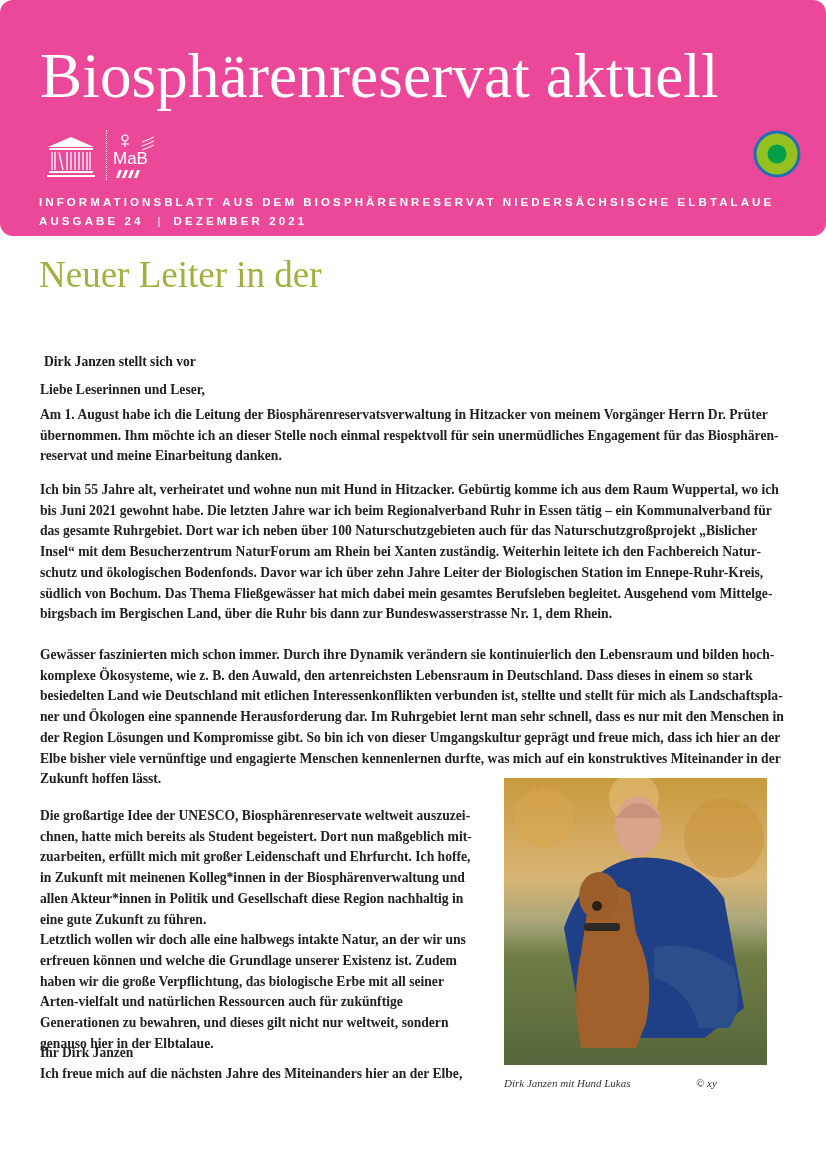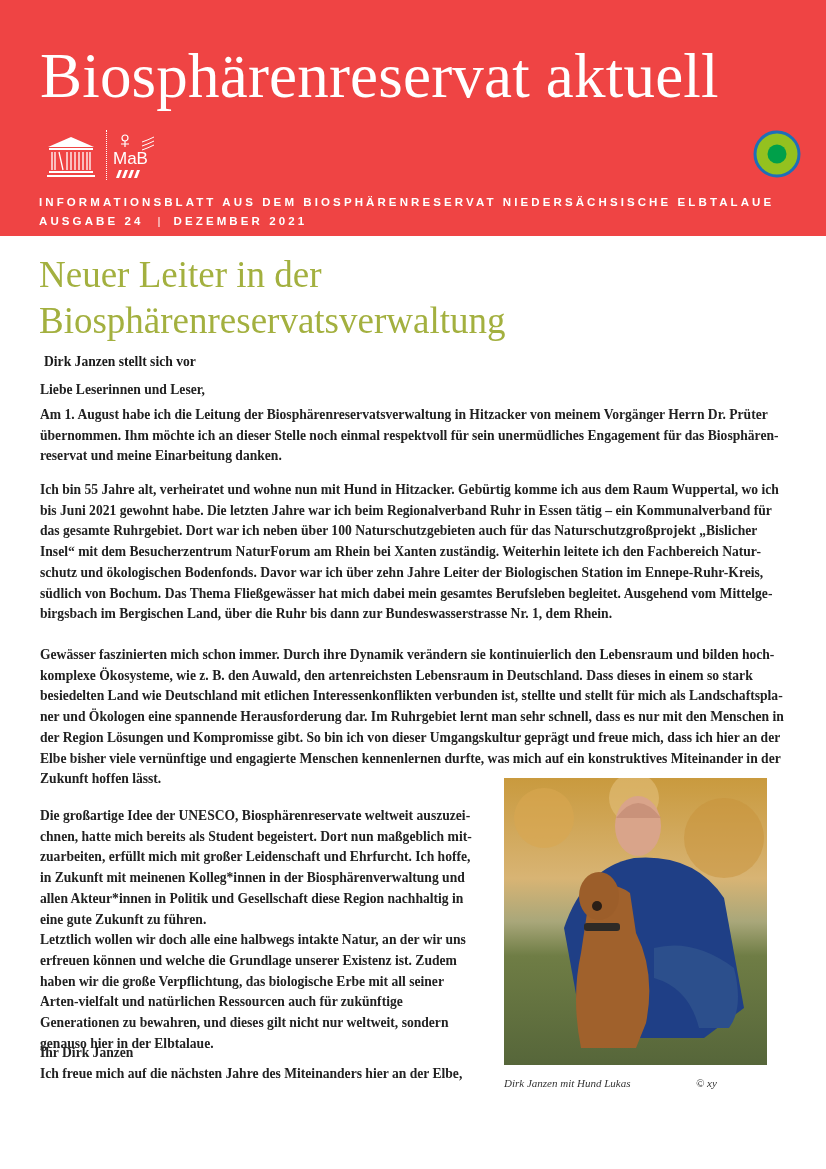--- a/index.html
+++ b/index.html
@@ -1,18 +1,18 @@
 <!DOCTYPE html>
 <html><head>
 <meta charset="utf-8">
 <style>
   html, body { margin: 0; padding: 0; background: #ffffff; }
   body { width: 826px; height: 1169px; position: relative; overflow: hidden; font-family: "Liberation Serif", "DejaVu Serif", serif; color: #1a1a1a; }
 
-  .header { position: absolute; left: 0; top: 0; width: 826px; height: 236px; background: #ef4444; }
+  .header { position: absolute; left: 0; top: 0; width: 826px; height: 236px; background: #ec4899; border-radius: 13px; }
   .header-title { position: absolute; left: 40px; top: 38px; font-size: 63px; line-height: 76px; color: #ffffff; font-family: "Liberation Serif", serif; letter-spacing: 0.2px; white-space: nowrap; }
 
   .logos { position: absolute; left: 46px; top: 128px; height: 52px; width: 120px; }
   .unesco-logo { position: absolute; left: 0; top: 8px; width: 50px; height: 42px; }
   .logo-divider { position: absolute; left: 60px; top: 2px; width: 0; height: 50px; border-left: 1px dotted #ffffff; }
   .mab-logo { position: absolute; left: 66px; top: 6px; width: 46px; height: 46px; }
 
   .reserve-name { position: absolute; right: 89px; top: 125px; text-align: right; color: #ffffff; font-family: "Liberation Serif", serif; font-weight: bold; font-size: 14.5px; line-height: 18.5px; letter-spacing: 0.3px; }
   .reserve-emblem { position: absolute; left: 753px; top: 130px; width: 48px; height: 48px; }
 
@@ -70,21 +70,20 @@
   </svg>
 
   <div class="subtitle-line subtitle-1">INFORMATIONSBLATT AUS DEM BIOSPHÄRENRESERVAT NIEDERSÄCHSISCHE ELBTALAUE</div>
   <div class="subtitle-line subtitle-2">
     <span>AUSGABE 24</span><span class="issue-sep">|</span><span>DEZEMBER 2021</span>
   </div>
 </div>
 
 <h1 class="article-title">
   <span>Neuer Leiter in der</span><br>
-  <span>Biosphärenreservatsverwaltung</span>
 </h1>
 <p class="article-subtitle">Dirk Janzen stellt sich vor</p>
 
 <p class="p p-greeting body-text">Liebe Leserinnen und Leser,</p>
 <p class="p p-intro body-text">Am 1. August habe ich die Leitung der Biosphärenreservatsverwaltung in Hitzacker von meinem Vorgänger Herrn Dr. Prüter übernommen. Ihm möchte ich an dieser Stelle noch einmal respektvoll für sein unermüdliches Engagement für das Biosphären-reservat und meine Einarbeitung danken.</p>
 <div class="p p-person body-text">
   <div>Ich bin 55 Jahre alt, verheiratet und wohne nun mit Hund in Hitzacker. Gebürtig komme ich aus dem Raum Wuppertal, wo ich bis Juni 2021 gewohnt habe. Die letzten Jahre war ich beim Regionalverband Ruhr in Essen tätig – ein Kommunalverband für das gesamte Ruhrgebiet. Dort war ich neben über 100 Naturschutzgebieten auch für das Naturschutzgroßprojekt „Bislicher Insel“ mit dem Besucherzentrum NaturForum am Rhein bei Xanten zuständig. Weiterhin leitete ich den Fachbereich Natur-schutz und ökologischen Bodenfonds. Davor war ich über zehn Jahre Leiter der Biologischen Station im Ennepe-Ruhr-Kreis, südlich von Bochum. Das Thema Fließgewässer hat mich dabei mein gesamtes Berufsleben begleitet. Ausgehend vom Mittelge-birgsbach im Bergischen Land, über die Ruhr bis dann zur Bundeswasserstrasse Nr. 1, dem Rhein.</div>
 </div>
 <p class="p p-waters body-text">Gewässer faszinierten mich schon immer. Durch ihre Dynamik verändern sie kontinuierlich den Lebensraum und bilden hoch-komplexe Ökosysteme, wie z. B. den Auwald, den artenreichsten Lebensraum in Deutschland. Dass dieses in einem so stark besiedelten Land wie Deutschland mit etlichen Interessenkonflikten verbunden ist, stellte und stellt für mich als Landschaftspla-ner und Ökologen eine spannende Herausforderung dar. Im Ruhrgebiet lernt man sehr schnell, dass es nur mit den Menschen in der Region Lösungen und Kompromisse gibt. So bin ich von dieser Umgangskultur geprägt und freue mich, dass ich hier an der Elbe bisher viele vernünftige und engagierte Menschen kennenlernen durfte, was mich auf ein konstruktives Miteinander in der Zukunft hoffen lässt.</p>
 <div class="p p-unesco body-text">

